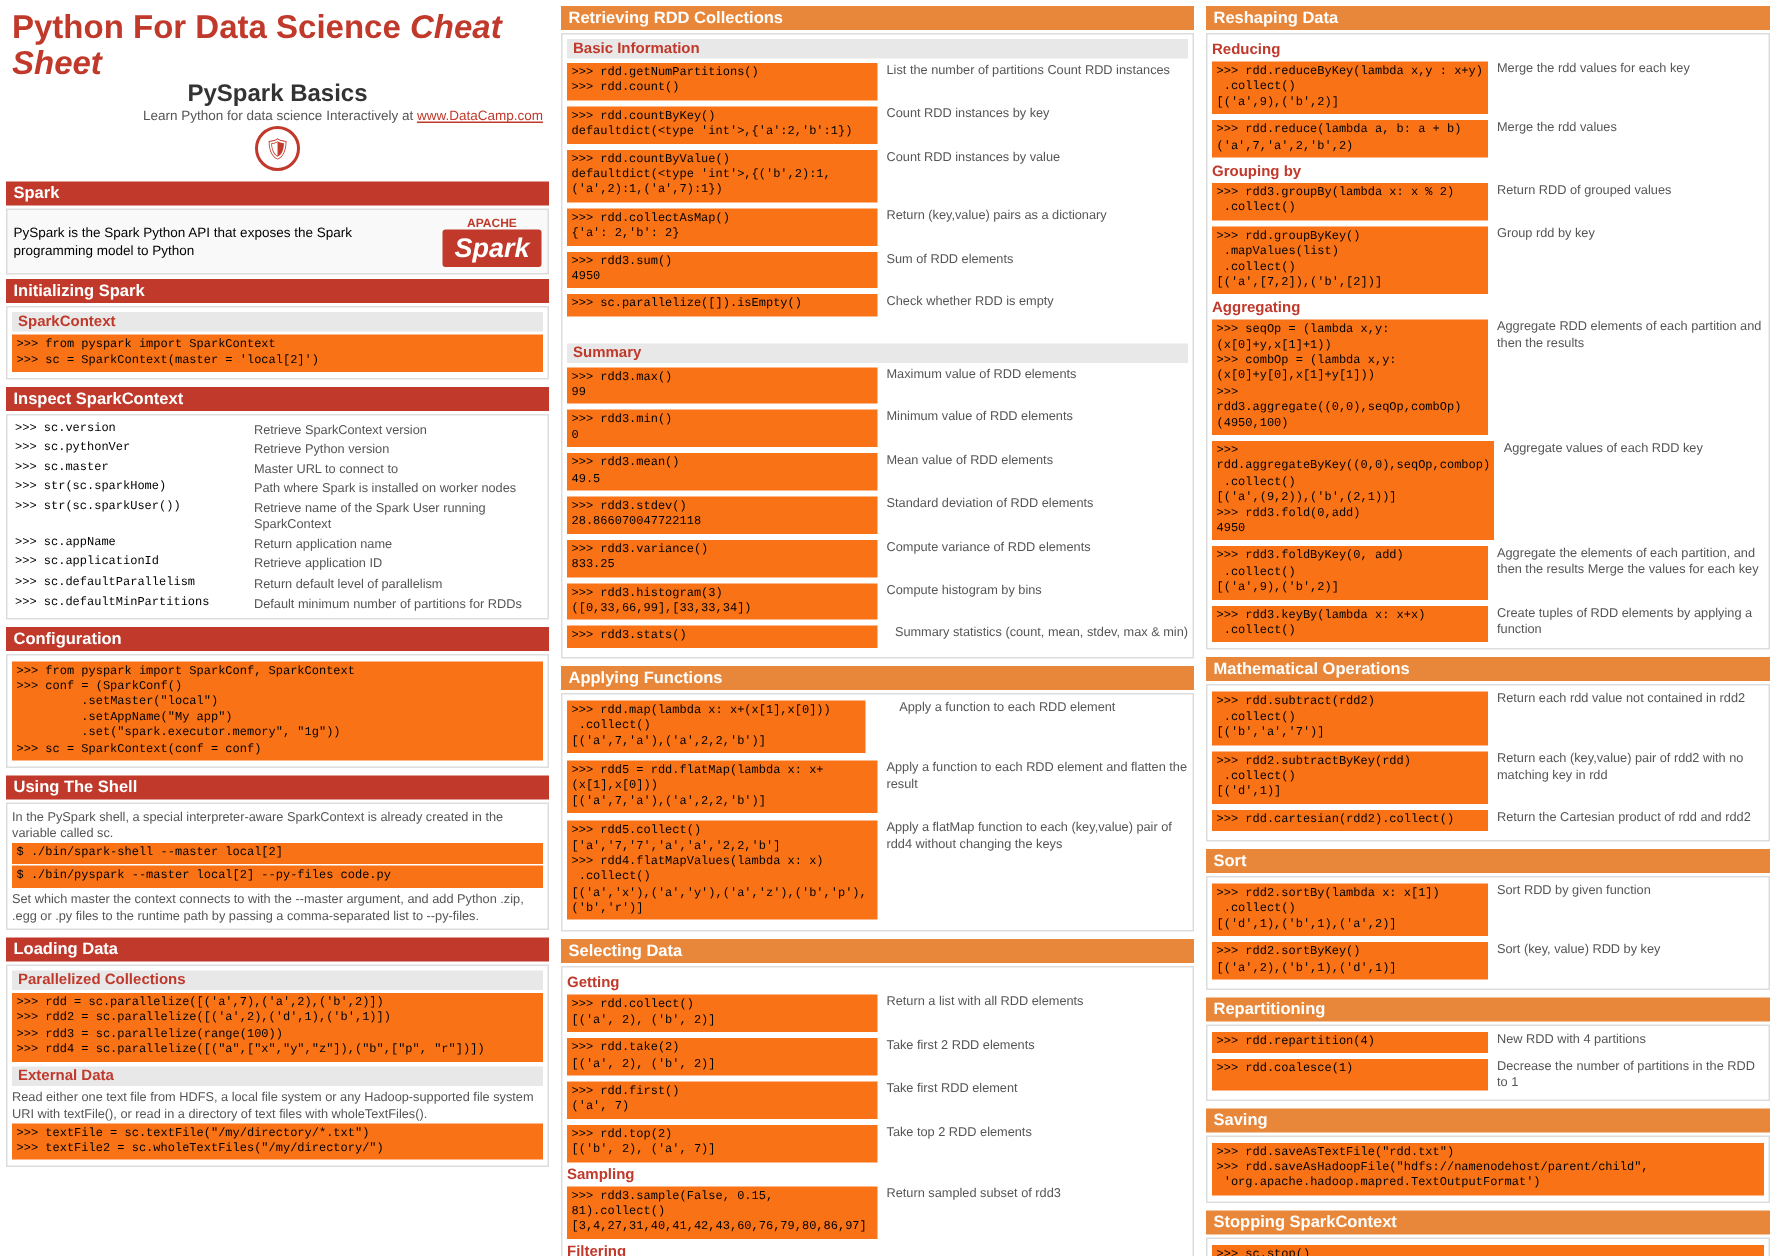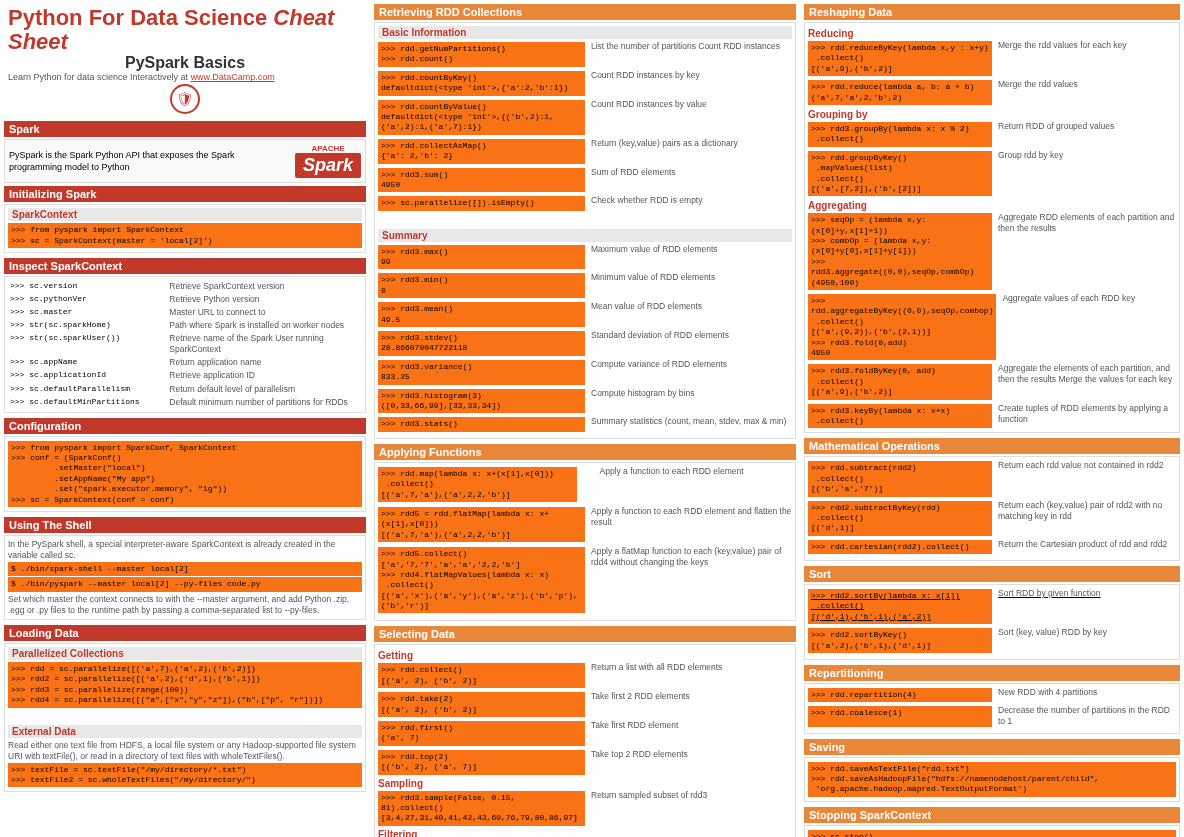--- a/index.html
+++ b/index.html
@@ -54,21 +54,21 @@
     }
     .header-subtitle {
       font-size: 16px;
       color: #333;
       font-weight: bold;
       text-align: center;
     }
     .header-link {
       font-size: 9px;
       color: #555;
-      text-align: left;
+      text-align: right;
     }
 
     .section-header {
       background: #c0392b;
       color: #fff;
       font-weight: bold;
       font-size: 11px;
       padding: 2px 5px;
       margin-bottom: 2px;
     }
@@ -276,21 +276,21 @@
     </div>
 
     <div>
       <div class="section-header">Loading Data</div>
       <div class="section-box">
         <div class="subsection-header">Parallelized Collections</div>
         <div class="code-block">&gt;&gt;&gt; rdd = sc.parallelize([('a',7),('a',2),('b',2)])
 &gt;&gt;&gt; rdd2 = sc.parallelize([('a',2),('d',1),('b',1)])
 &gt;&gt;&gt; rdd3 = sc.parallelize(range(100))
 &gt;&gt;&gt; rdd4 = sc.parallelize([("a",["x","y","z"]),("b",["p", "r"])])</div>
-        <div class="subsection-header" style="margin-top:17px;">External Data</div>
+        <div class="subsection-header" style="margin-top:3px;">External Data</div>
         <div class="desc-text">Read either one text file from HDFS, a local file system or any Hadoop-supported file system URI with textFile(), or read in a directory of text files with wholeTextFiles().</div>
         <div class="code-block">&gt;&gt;&gt; textFile = sc.textFile("/my/directory/*.txt")
 &gt;&gt;&gt; textFile2 = sc.wholeTextFiles("/my/directory/")</div>
       </div>
     </div>
   </div>
 
   <div class="col-mid">
 
     <div>
@@ -357,21 +357,21 @@
 833.25</div>
               <div class="desc-text" style="flex: 1 1 0%; padding-left: 3px;">Compute variance of RDD elements</div>
             </div>
             <div style="display: flex; gap: 3px; margin-bottom: 2px;">
               <div class="code-block" style="flex: 1 1 0%;">&gt;&gt;&gt; rdd3.histogram(3)
 ([0,33,66,99],[33,33,34])</div>
               <div class="desc-text" style="flex: 1 1 0%; padding-left: 3px;">Compute histogram by bins</div>
             </div>
             <div style="display: flex; gap: 3px; margin-bottom: 2px;">
               <div class="code-block" style="flex: 1 1 0%;">&gt;&gt;&gt; rdd3.stats()</div>
-              <div class="desc-text" style="flex: 1 1 0%; padding-left: 3px;">Summary statistics (count, mean, stdev, max &amp; min)</div>
+              <div class="desc-text" style="flex: 1 1 0%; padding-left: 3px; text-align: right;">Summary statistics (count, mean, stdev, max &amp; min)</div>
             </div>
           </div>
       </div>
     </div>
 
     <div>
       <div class="orange-header">Applying Functions</div>
       <div class="section-box">
         <div id="applying-rows">
             <div style="display: flex; gap: 20px; margin-bottom: 3px;">
@@ -530,21 +530,21 @@
               <div class="desc-text" style="flex: 1 1 0%; padding-left: 3px;">Return the Cartesian product of rdd and rdd2</div>
             </div>
           </div>
       </div>
     </div>
 
     <div>
       <div class="orange-header">Sort</div>
       <div class="section-box">
         <div id="sort-rows">
-            <div style="display: flex; gap: 3px; margin-bottom: 2px; text-decoration: underline;">
+            <div style="display: flex; gap: 3px; margin-bottom: 2px;">
               <div class="code-block" style="flex: 1 1 0%;">&gt;&gt;&gt; rdd2.sortBy(lambda x: x[1])
  .collect()
 [('d',1),('b',1),('a',2)]</div>
               <div class="desc-text" style="flex: 1 1 0%; padding-left: 3px;">Sort RDD by given function</div>
             </div>
             <div style="display: flex; gap: 3px; margin-bottom: 2px;">
               <div class="code-block" style="flex: 1 1 0%;">&gt;&gt;&gt; rdd2.sortByKey()
 [('a',2),('b',1),('d',1)]</div>
               <div class="desc-text" style="flex: 1 1 0%; padding-left: 3px;">Sort (key, value) RDD by key</div>
             </div>

